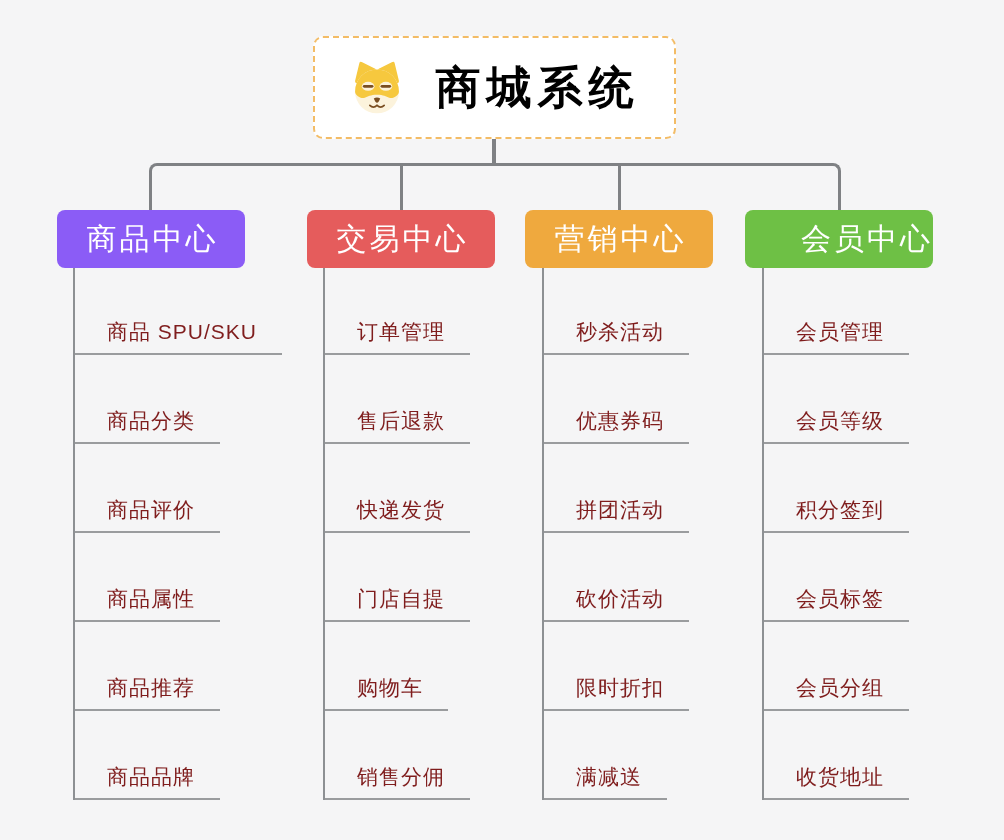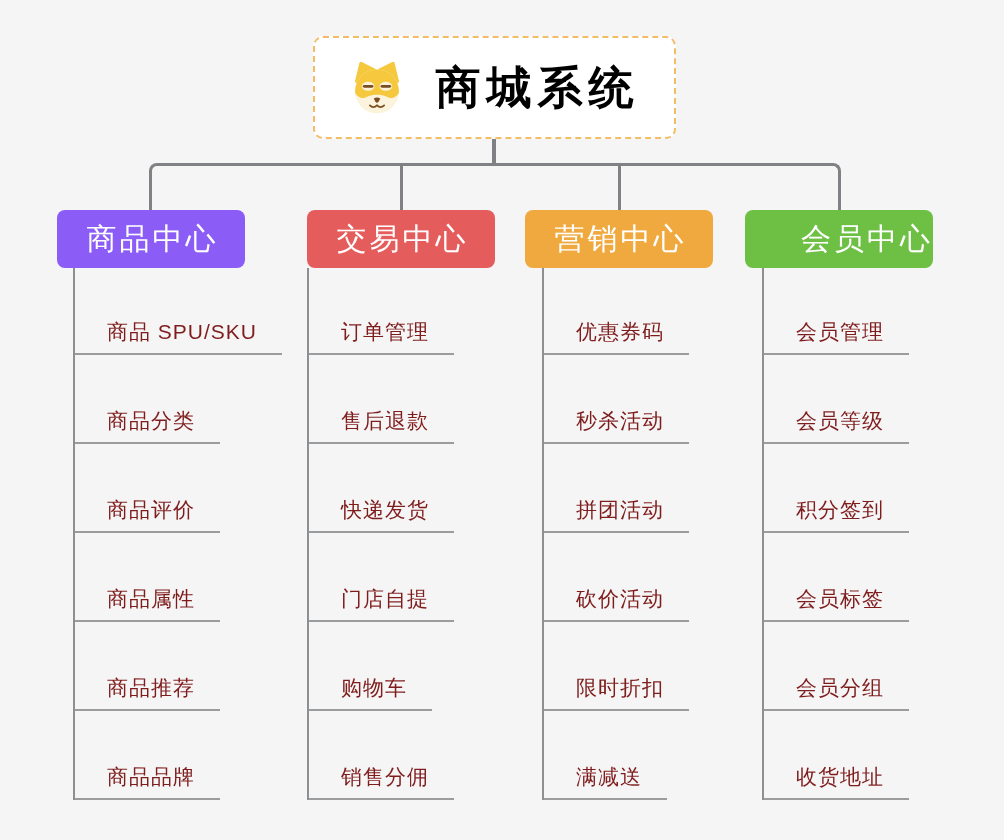--- a/index.html
+++ b/index.html
@@ -54,21 +54,21 @@
   .branch-2 { left: 307px; }
   .branch-3 { left: 525px; }
   .branch-4 { left: 745px; justify-content: flex-end; }
 
   
   .column {
     position: absolute; top: 268px; height: 532px; width: 240px;
     border-left: 2px solid #8D9093;
   }
   .col-1 { left: 73px; }
-  .col-2 { left: 307px; text-align: center; }
+  .col-2 { left: 323px; text-align: center; }
   .col-3 { left: 542px; }
   .col-4 { left: 762px; }
 
   .sub-item {
     position: absolute; left: 0; width: max-content;
     font-size: 21px; letter-spacing: 1px; color: #7f1d1d;
     line-height: 29px; white-space: nowrap;
     padding: 0 25px 7px 32px;
     border-bottom: 2px solid #9A9C9E;
   }
@@ -128,22 +128,22 @@
     <div class="sub-item">快递发货</div>
     <div class="sub-item">门店自提</div>
     <div class="sub-item">购物车</div>
     <div class="sub-item">销售分佣</div>
   </div>
 
   <div class="branch-box branch-3" style="background-color: rgb(239, 169, 62);">
     <span class="branch-label">营销中心</span>
   </div>
   <div class="column col-3">
+    <div class="sub-item">秒杀活动</div>
     <div class="sub-item">优惠券码</div>
-    <div class="sub-item">秒杀活动</div>
     <div class="sub-item">拼团活动</div>
     <div class="sub-item">砍价活动</div>
     <div class="sub-item">限时折扣</div>
     <div class="sub-item">满减送</div>
   </div>
 
   <div class="branch-box branch-4" style="background-color: rgb(110, 192, 69);">
     <span class="branch-label">会员中心</span>
   </div>
   <div class="column col-4">

